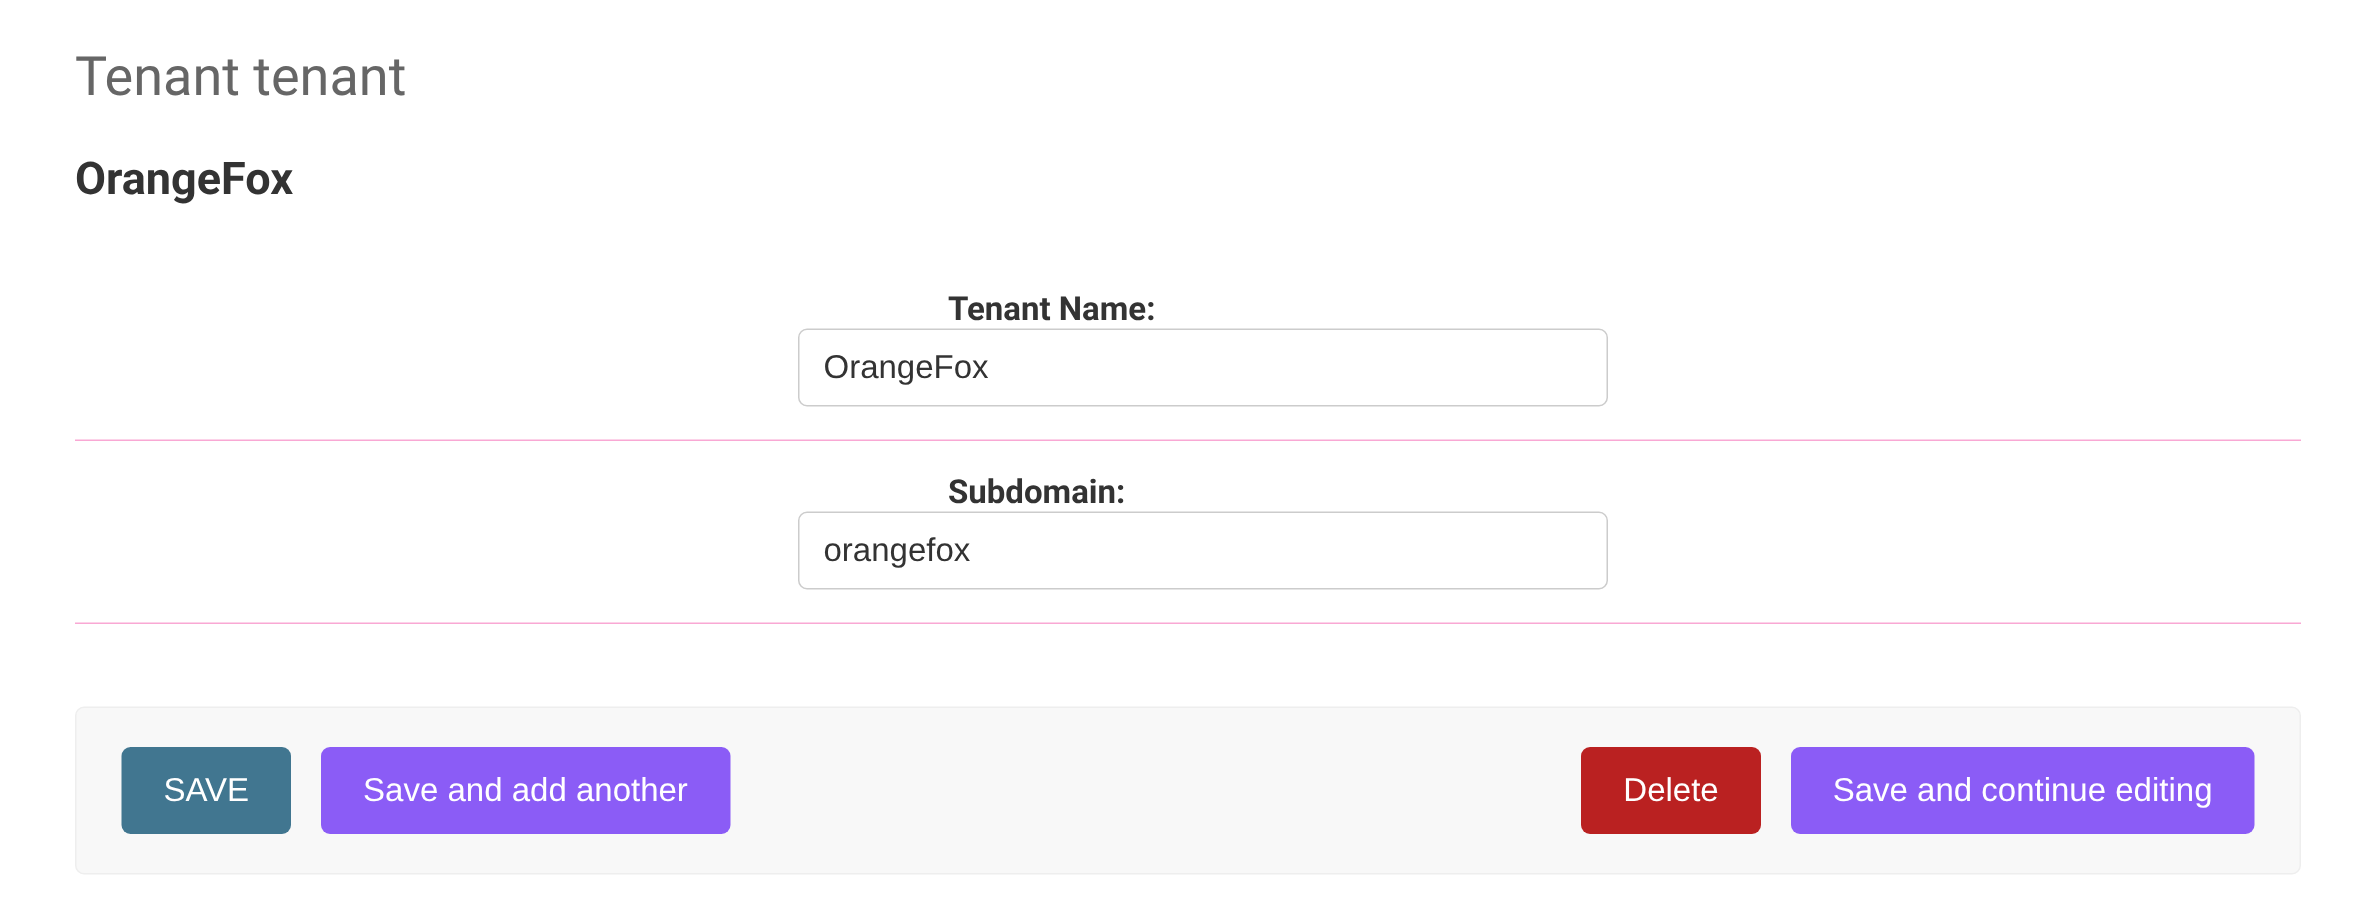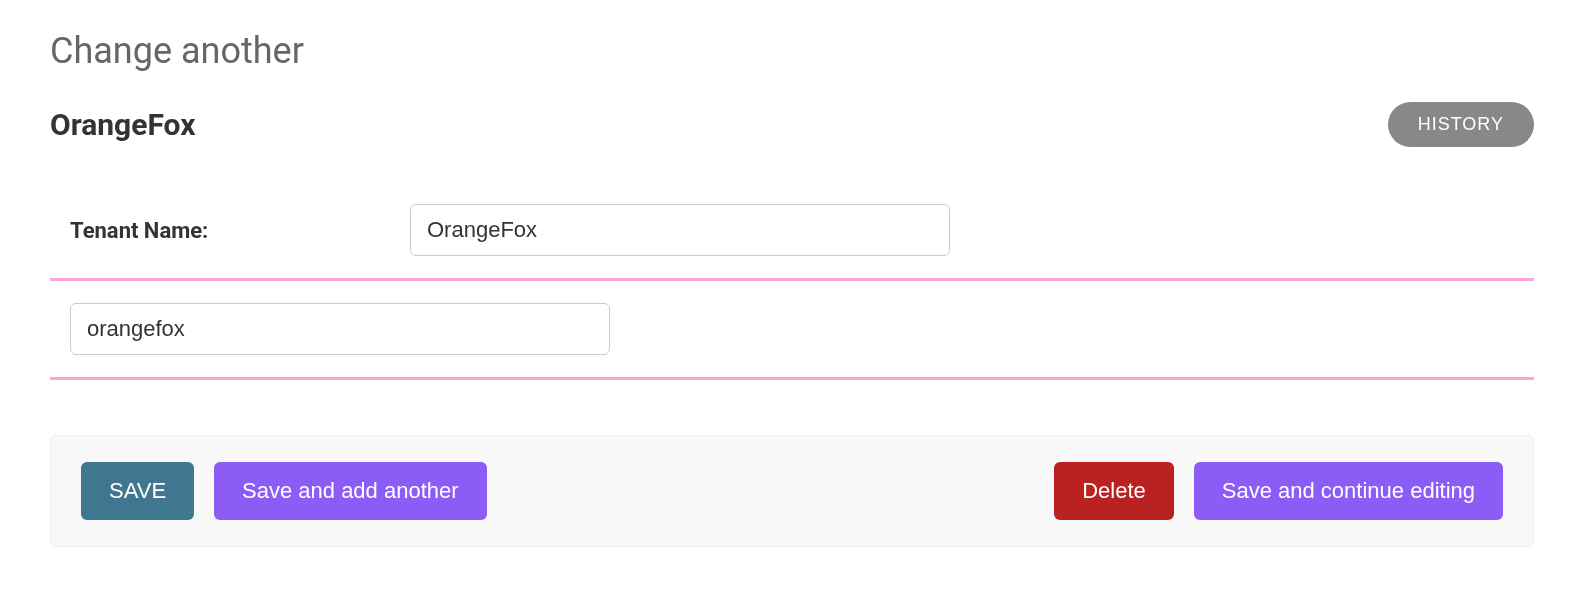--- a/index.html
+++ b/index.html
@@ -38,21 +38,22 @@
       padding: 12px 30px;
       font-size: 18px;
       font-weight: 500;
       letter-spacing: 1px;
       cursor: pointer;
     }
     .form-row {
       display: flex;
       align-items: center;
       padding: 22px 0 22px 20px;
-      border-bottom: 3px solid #f9a8d4;
+      border-bottom: 1px solid #f9a8d4;
+      flex-direction: column;
     }
     .form-label {
       width: 340px;
       font-size: 22px;
       font-weight: 700;
       color: #333;
     }
     .form-input {
       width: 540px;
       padding: 12px 16px;
@@ -87,33 +88,33 @@
       background: #8b5cf6;
     }
     .btn-delete {
       background: #ba2121;
       margin-left: auto;
     }
   </style>
 </head>
 <body>
 
-<h1 class="page-title">Change another</h1>
+<h1 class="page-title">Tenant tenant</h1>
 
 <div class="header-row">
   <h2 class="object-name">OrangeFox</h2>
-  <button class="history-btn">HISTORY</button>
 </div>
 
 <div class="form-row">
   <label class="form-label">Tenant Name:</label>
   <input type="text" class="form-input" value="OrangeFox" style="">
 </div>
 
 <div class="form-row">
+  <label class="form-label">Subdomain:</label>
   <input type="text" class="form-input" value="orangefox" style="">
 </div>
 
 <div class="submit-row">
   <button class="btn btn-primary">SAVE</button>
   <button class="btn btn-secondary">Save and add another</button>
   <button class="btn btn-delete">Delete</button>
   <button class="btn btn-secondary">Save and continue editing</button>
 </div>
 

